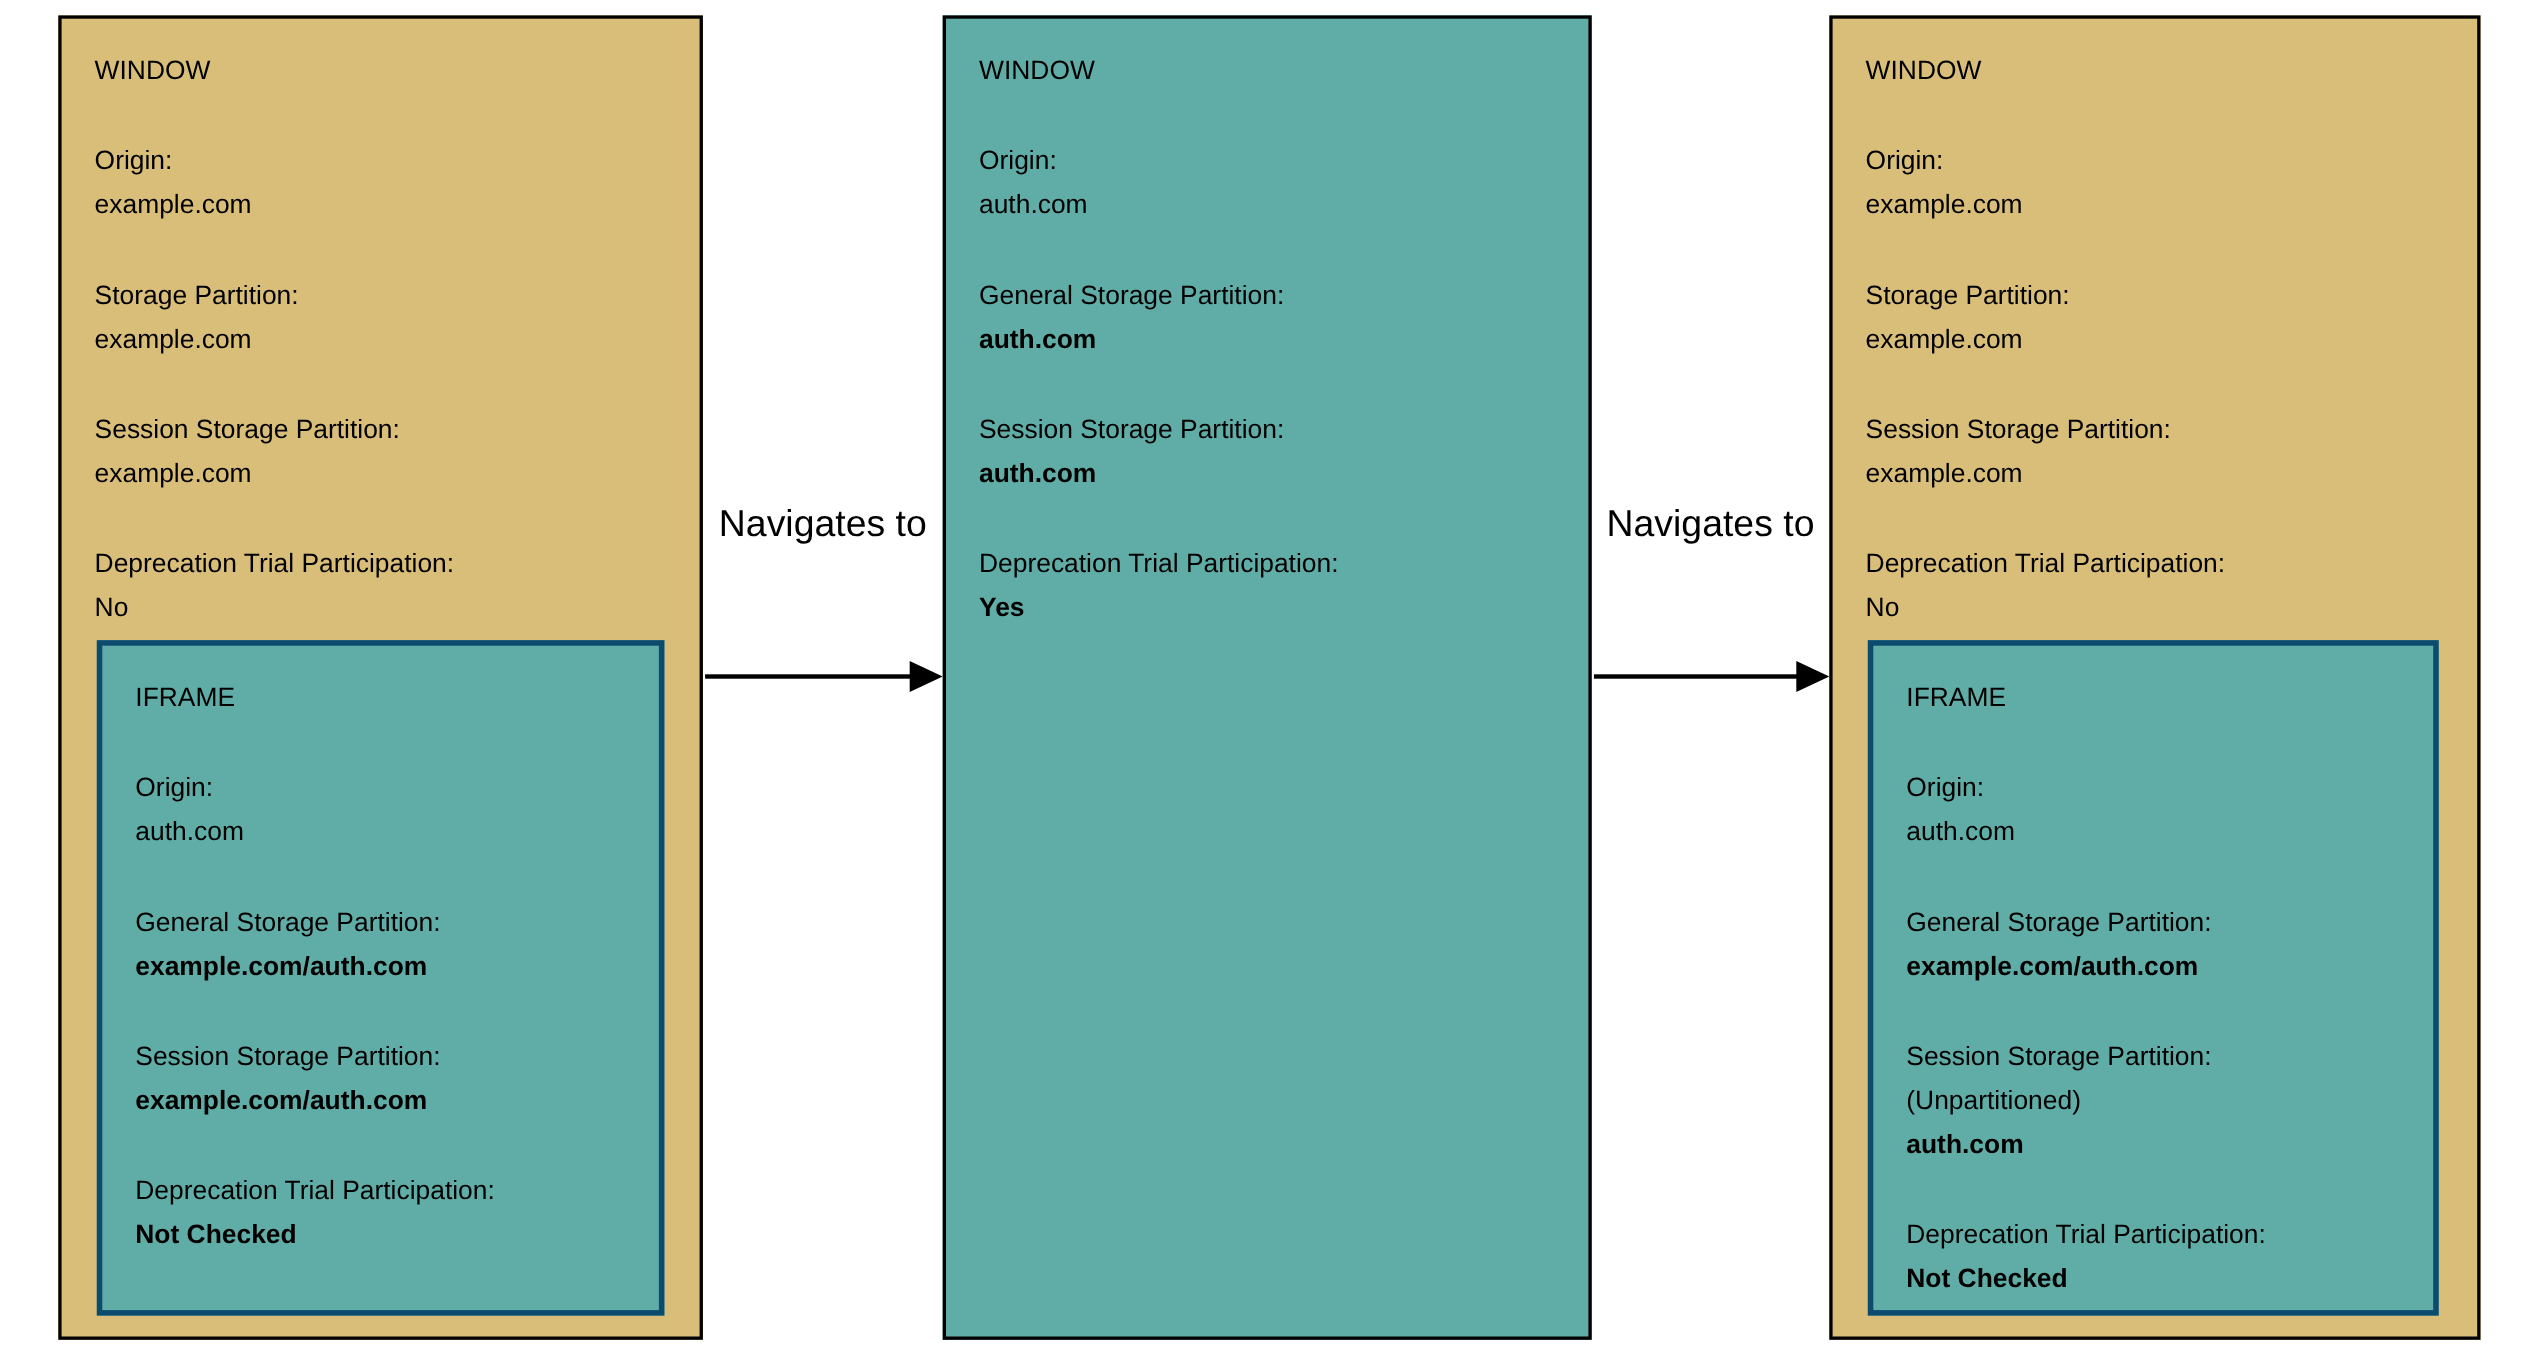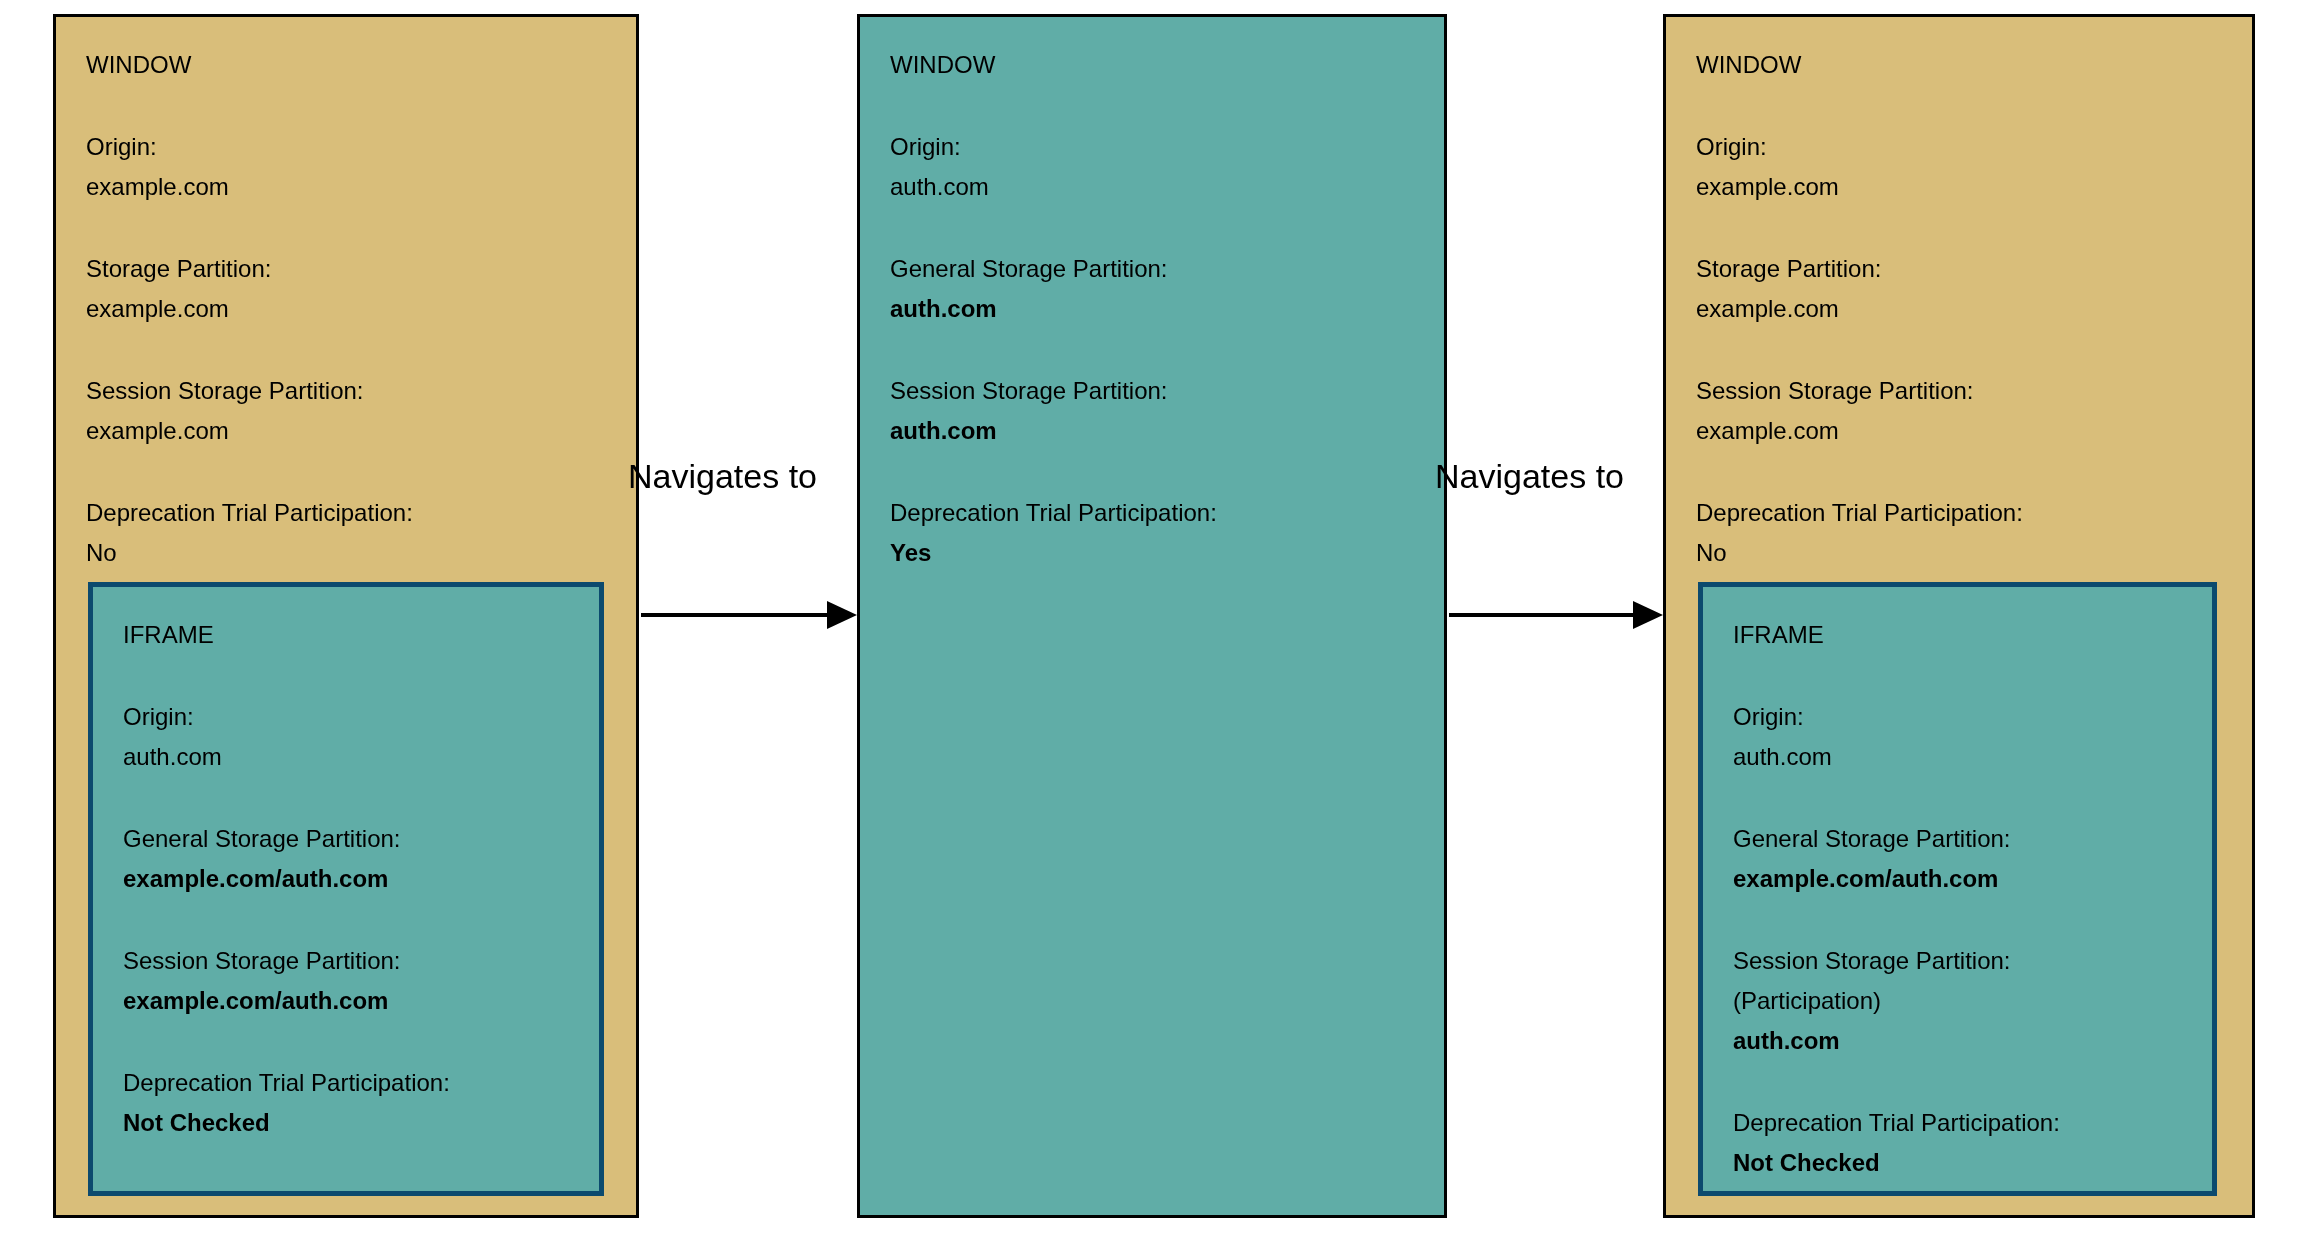--- a/index.html
+++ b/index.html
@@ -44,20 +44,21 @@
     height: 0;
     border-top: 14px solid transparent;
     border-bottom: 14px solid transparent;
     border-left: 30px solid #000000;
   }
   .arrow-label {
     position: absolute;
     width: 240px;
     font-size: 34px;
     line-height: 40px;
+    text-align: center;
   }
   
   #win-left   { left: 53px;   top: 14px; width: 586px; height: 1204px; }
   #win-middle { left: 857px;  top: 14px; width: 590px; height: 1204px; }
   #win-right  { left: 1663px; top: 14px; width: 592px; height: 1204px; }
   #iframe-left  { left: 32px; top: 565px; width: 516px; height: 614px; }
   #iframe-right { left: 32px; top: 565px; width: 519px; height: 614px; }
   #arrow1-line  { left: 641px;  top: 613px; width: 190px; }
   #arrow1-head  { left: 827px;  top: 601px; }
   #arrow1-label { left: 628px;  top: 456px; }
@@ -171,21 +172,21 @@
         <div class="group">
           <div class="line">Origin:</div>
           <div class="line">auth.com</div>
         </div>
         <div class="group">
           <div class="line">General Storage Partition:</div>
           <div class="line bold">example.com/auth.com</div>
         </div>
         <div class="group">
           <div class="line">Session Storage Partition:</div>
-          <div class="line">(Participation)</div>
+          <div class="line">(Unpartitioned)</div>
           <div class="line bold">auth.com</div>
         </div>
         <div class="group">
           <div class="line">Deprecation Trial Participation:</div>
           <div class="line bold">Not Checked</div>
         </div>
       </div>
     </div>
   </div>
 

